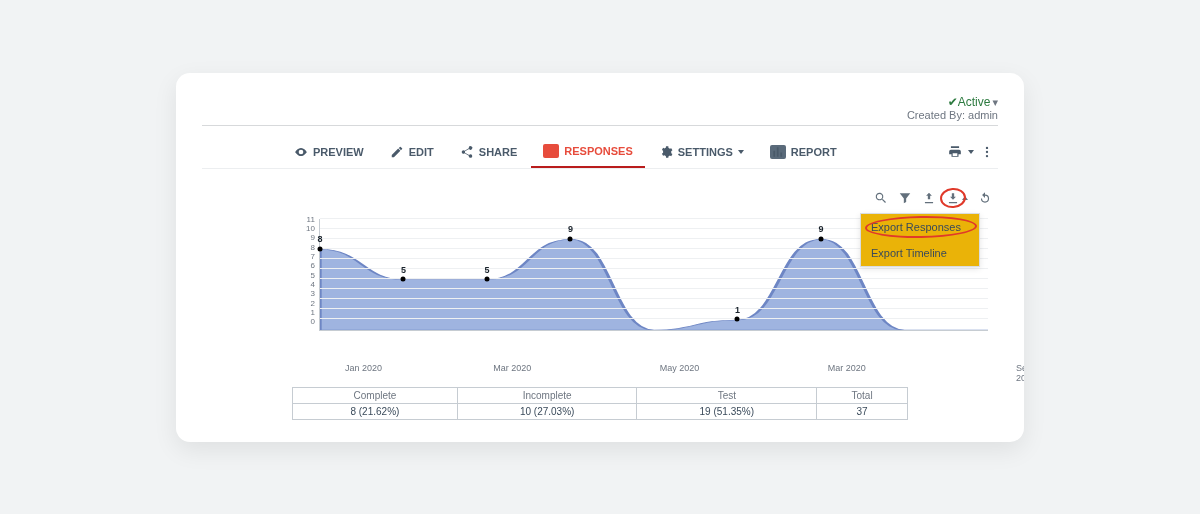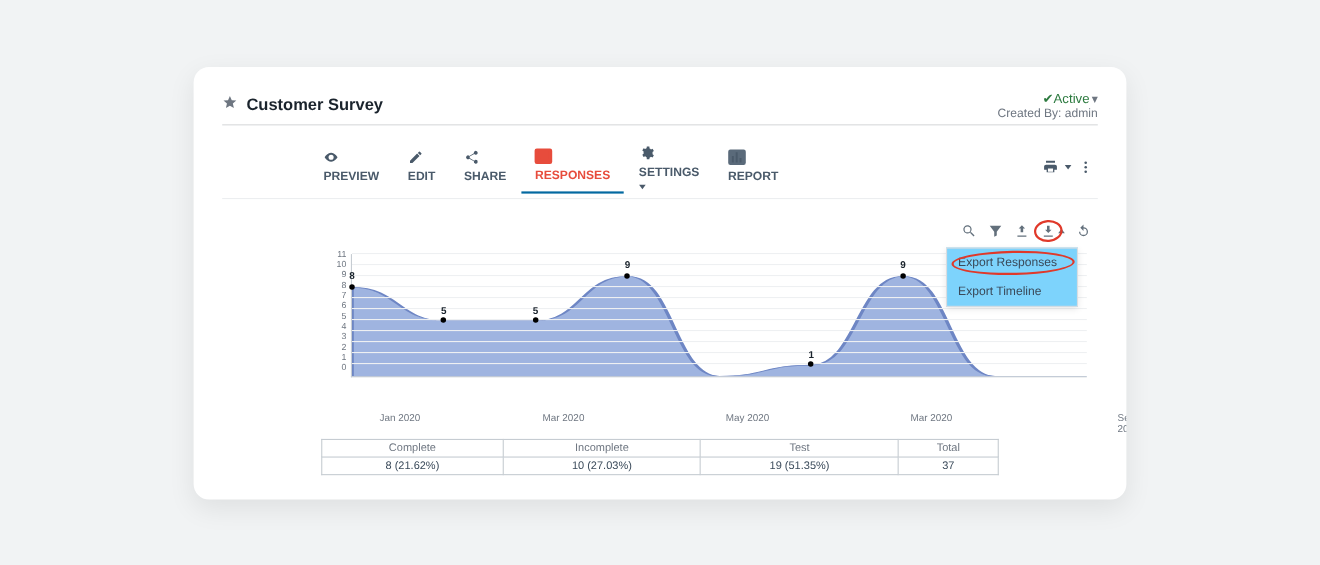--- a/index.html
+++ b/index.html
@@ -7,34 +7,34 @@
   .window { width: 848px; background: #fff; border-radius: 14px; box-shadow: 0 8px 24px rgba(0,0,0,.08); overflow: hidden; padding: 22px 26px 22px 26px; position: relative; }
   .header-row { display: flex; align-items: center; border-bottom: 1px solid #d7d9db; padding-bottom: 4px; }
   .left-head { display: flex; align-items: center; flex: 0 0 auto; }
   .star { color: #6e7681; margin-right: 8px; }
   .title { font-size: 15px; font-weight: 600; color: #1a232c; }
   .right-head { margin-left: auto; text-align: right; font-size: 11px; color: #6e7681; }
   .active-pill { color: #2c7a3f; font-size: 12px; }
   .active-caret { color: #6e7681; margin-left: 2px; }
   .toolbar { display: flex; align-items: center; padding: 10px 0 0 0; border-bottom: 1px solid #eceef0; }
   .tbuttons { display:flex; align-items:center; padding-left:80px; gap: 2px; }
-  .tbtn { display: flex; align-items: flex-start; gap: 5px; padding: 8px 12px; font-size: 11px; font-weight: 700; color: #4a5a6a; cursor: pointer; flex-direction: column; }
+  .tbtn { display: flex; align-items: center; gap: 5px; padding: 8px 12px; font-size: 11px; font-weight: 700; color: #4a5a6a; cursor: pointer; }
   .tbtn svg { width: 14px; height: 14px; fill: #4a5a6a; }
-  .tbtn.active { color: #e74c3c; border-bottom: 2px solid #0369a1; }
+  .tbtn.active { color: #e74c3c; border-bottom: 2px solid #b91c1c; }
   .tbtn.active svg { fill: #e74c3c; }
   .tbtn .badge { background:#e74c3c; color:#fff; width:16px; height:14px; border-radius:2px; display:flex; align-items:center; justify-content:center; font-size:9px; }
   .report-icon { background:#5a6a7a; color:#fff; width:16px; height:14px; border-radius:2px; display:flex; align-items:center; justify-content:center; }
   .toolbar-right { margin-left:auto; display:flex; align-items:center; gap:6px; padding-right:4px; }
   .toolbar-right .ic { width:14px; height:14px; fill:#4a5a6a; }
   .caret-mini { width:0; height:0; border-left:3px solid transparent; border-right:3px solid transparent; border-top:4px solid #4a5a6a; }
   .chart-tools { display:flex; justify-content:flex-end; gap:10px; padding:22px 6px 8px 0; align-items:center; position:relative; }
   .chart-tools .ic { width:14px; height:14px; fill:#63707c; cursor:pointer; }
   .dl-group { display:flex; align-items:center; gap:2px; position:relative; }
   .red-circle { position:absolute; border:2px solid #e0392a; border-radius:50%; width:26px; height:20px; left:-6px; top:-3px; pointer-events:none; transform: rotate(-4deg); }
-  .dl-menu { position:absolute; right: 18px; top: 44px; width: 120px; background:#7dd3fc; border:1px solid #d9dde1; box-shadow: 0 2px 6px rgba(0,0,0,.1); z-index: 10; font-size:11px; }
+  .dl-menu { position:absolute; right: 18px; top: 44px; width: 120px; background:#eab308; border:1px solid #d9dde1; box-shadow: 0 2px 6px rgba(0,0,0,.1); z-index: 10; font-size:11px; }
   .dl-menu .mi { padding: 7px 10px; color:#3a4a5a; cursor:pointer; }
   .dl-menu .mi:first-child { border-bottom:1px solid #eceef0; }
   .dl-menu .highlight { position:absolute; border:2px solid #e0392a; border-radius:50%/50%; width:112px; height:22px; left:4px; top:2px; pointer-events:none; transform: rotate(-1deg); }
 
   .chart-area { height: 130px; display:flex; margin-top:6px; padding-left: 104px; padding-right: 10px; }
   .yaxis { display:flex; flex-direction:column; justify-content:space-between; height:112px; font-size:8px; color:#6e7681; text-align:right; padding-right:4px; margin-top:-4px; }
   .plot { flex:1; position:relative; height:112px; border-left:1px solid #c6ccd2; border-bottom:1px solid #c6ccd2; }
   .grid-line { position:absolute; left:0; right:0; height:1px; background:#eef0f2; }
   svg.area { position:absolute; inset:0; width:100%; height:100%; }
   .data-label { position:absolute; font-size:9px; font-weight:700; color:#1a232c; transform: translate(-50%, -100%); }
@@ -44,28 +44,20 @@
 
   .stats-table { width: calc(100% - 180px); margin: 10px auto 0 auto; border-collapse: collapse; font-size: 10px; color:#3a4a5a; }
   .stats-table th, .stats-table td { border:1px solid #c6ccd2; padding: 2px 6px; text-align:center; }
   .stats-table th { font-weight:400; color:#6e7681;margin-left:20px; }
 </style>
 </head>
 <body>
 
 <div class="window">
   <div class="header-row">
-    <div class="left-head">
-      <span class="star">
-        <svg width="14" height="14" viewBox="0 0 24 24" fill="#6e7681">
-            <path d="M12 17.3l-6.2 3.7 1.6-7-5.4-4.7 7.1-.6L12 2l2.9 6.7 7.1.6-5.4 4.7 1.6 7z"></path>
-          </svg>
-      </span>
-      <span class="title">Customer Survey</span>
-    </div>
     <div class="right-head">
       <div>
         <span class="active-pill">✔<span>Active</span></span><span class="active-caret">▾</span>
       </div>
       <div>
         <span>Created By:</span> <span>admin</span>
       </div>
     </div>
   </div>
 

